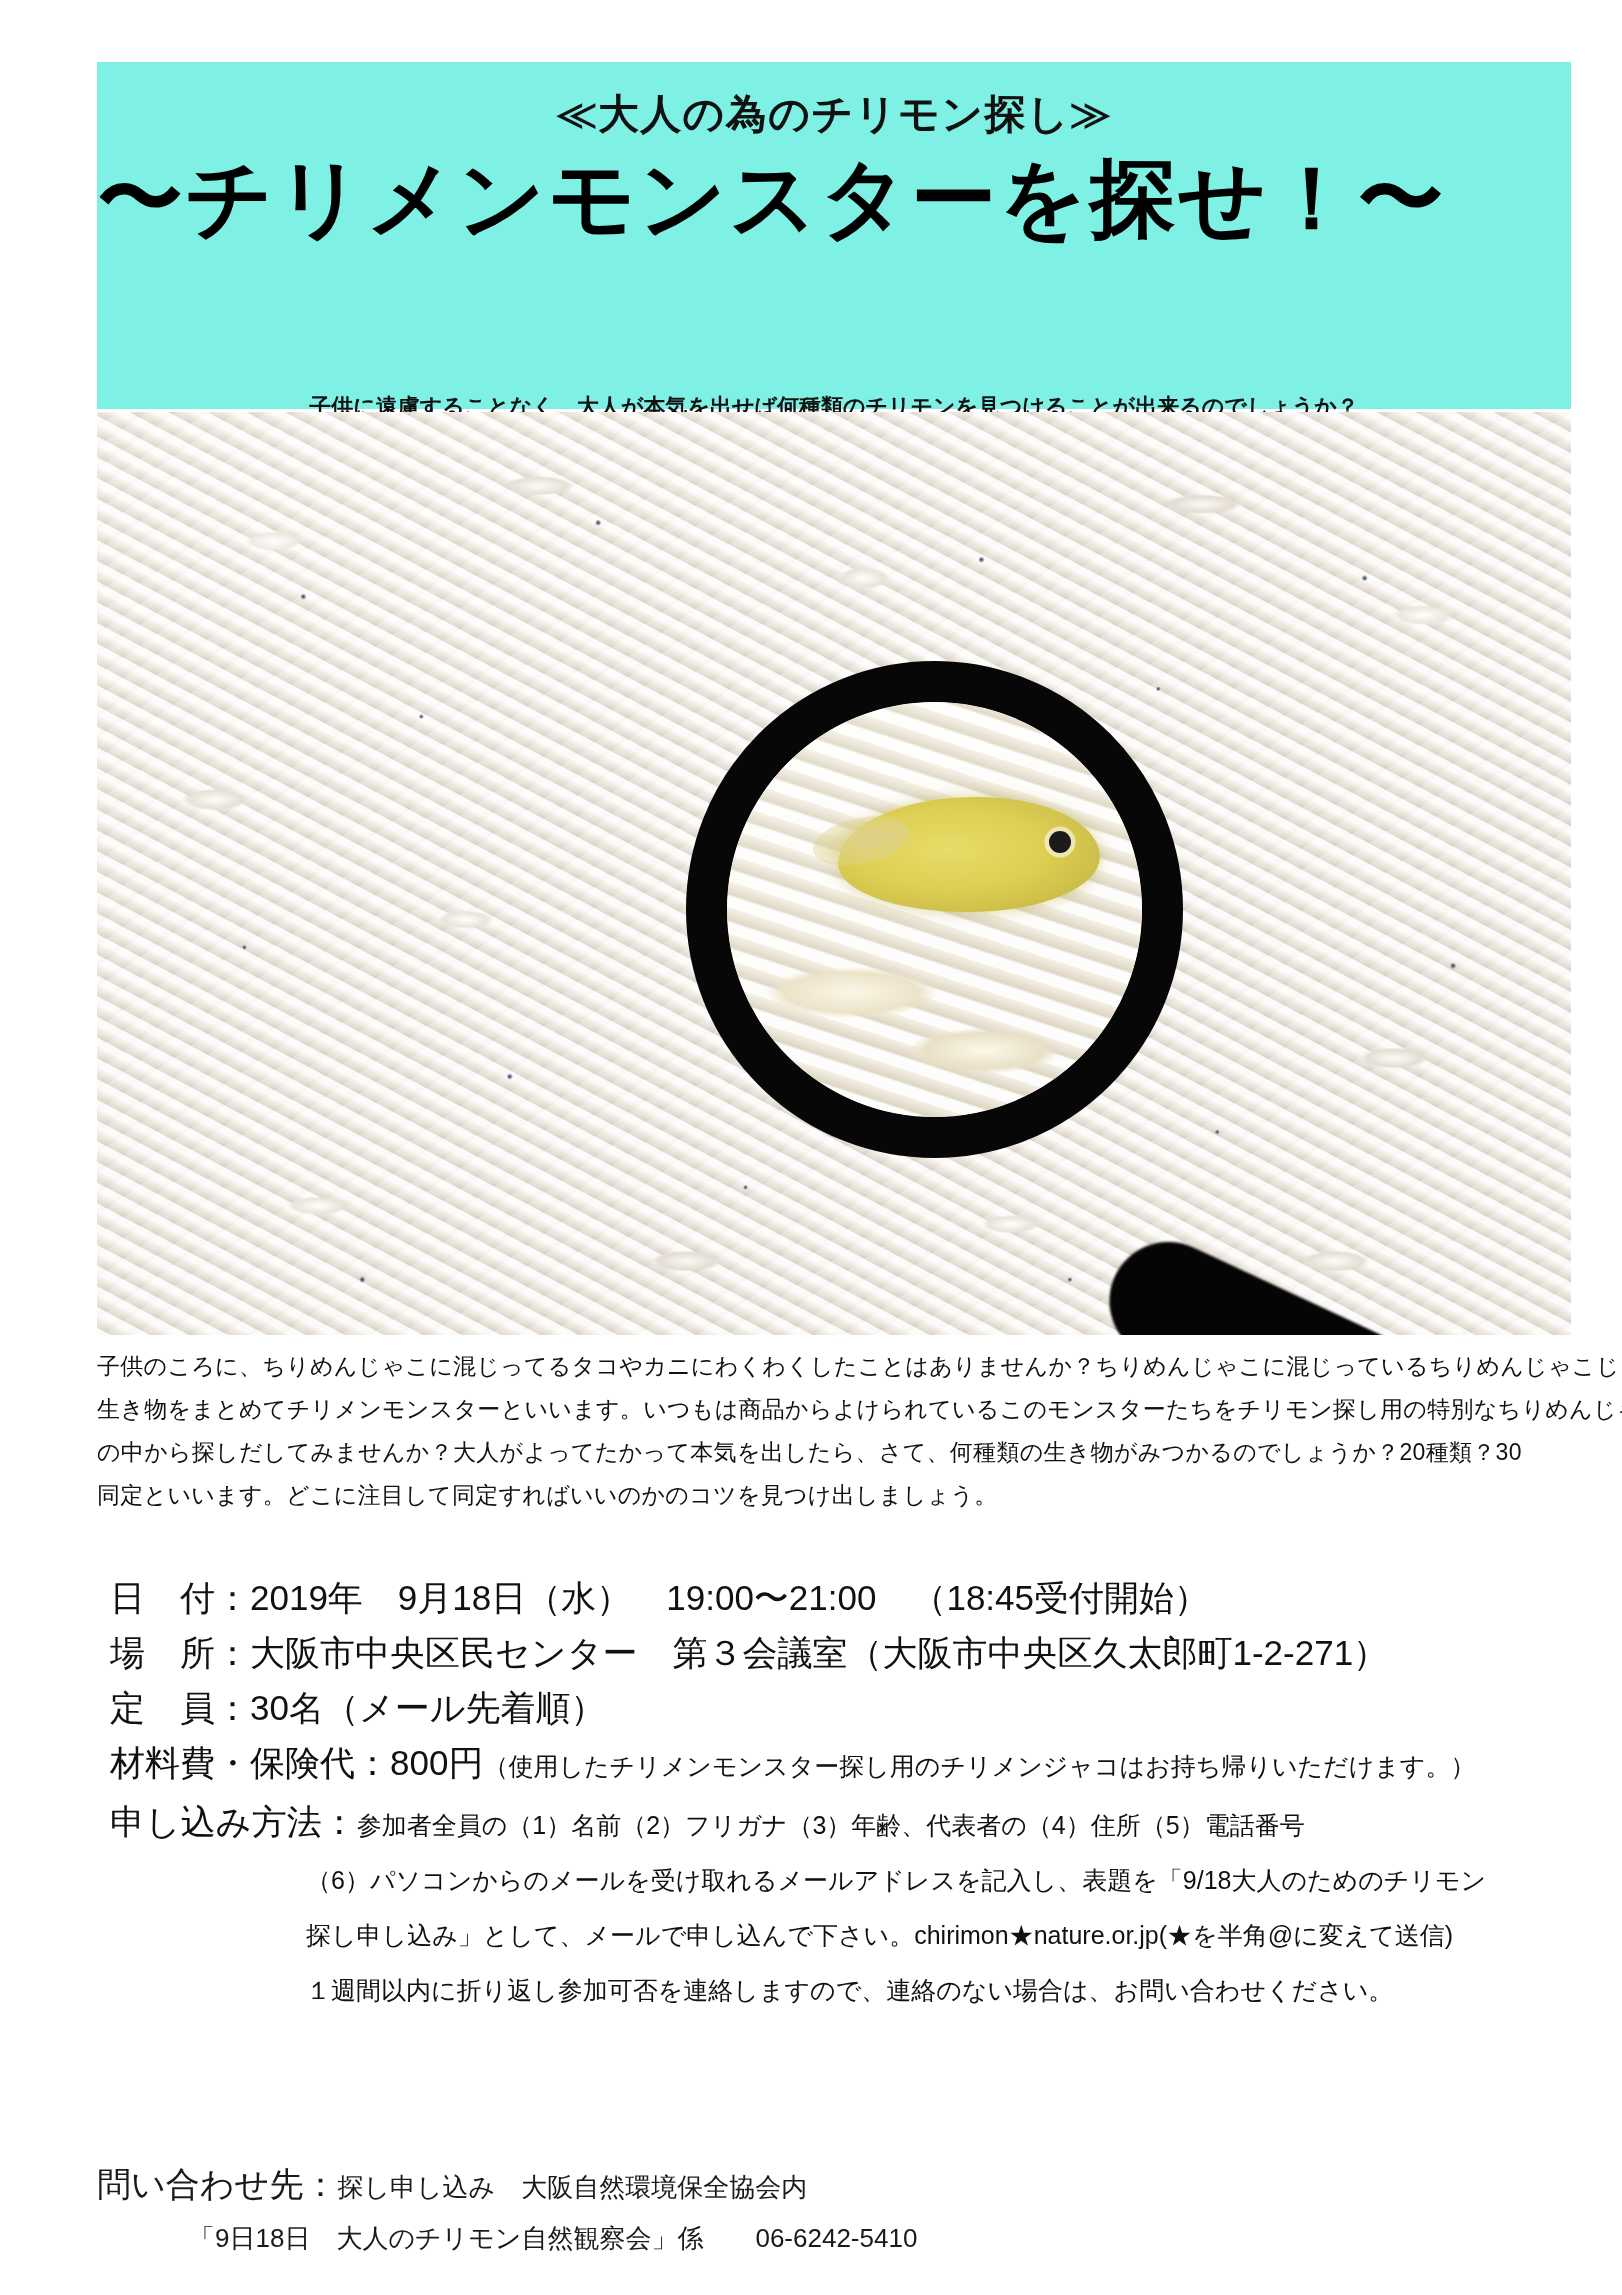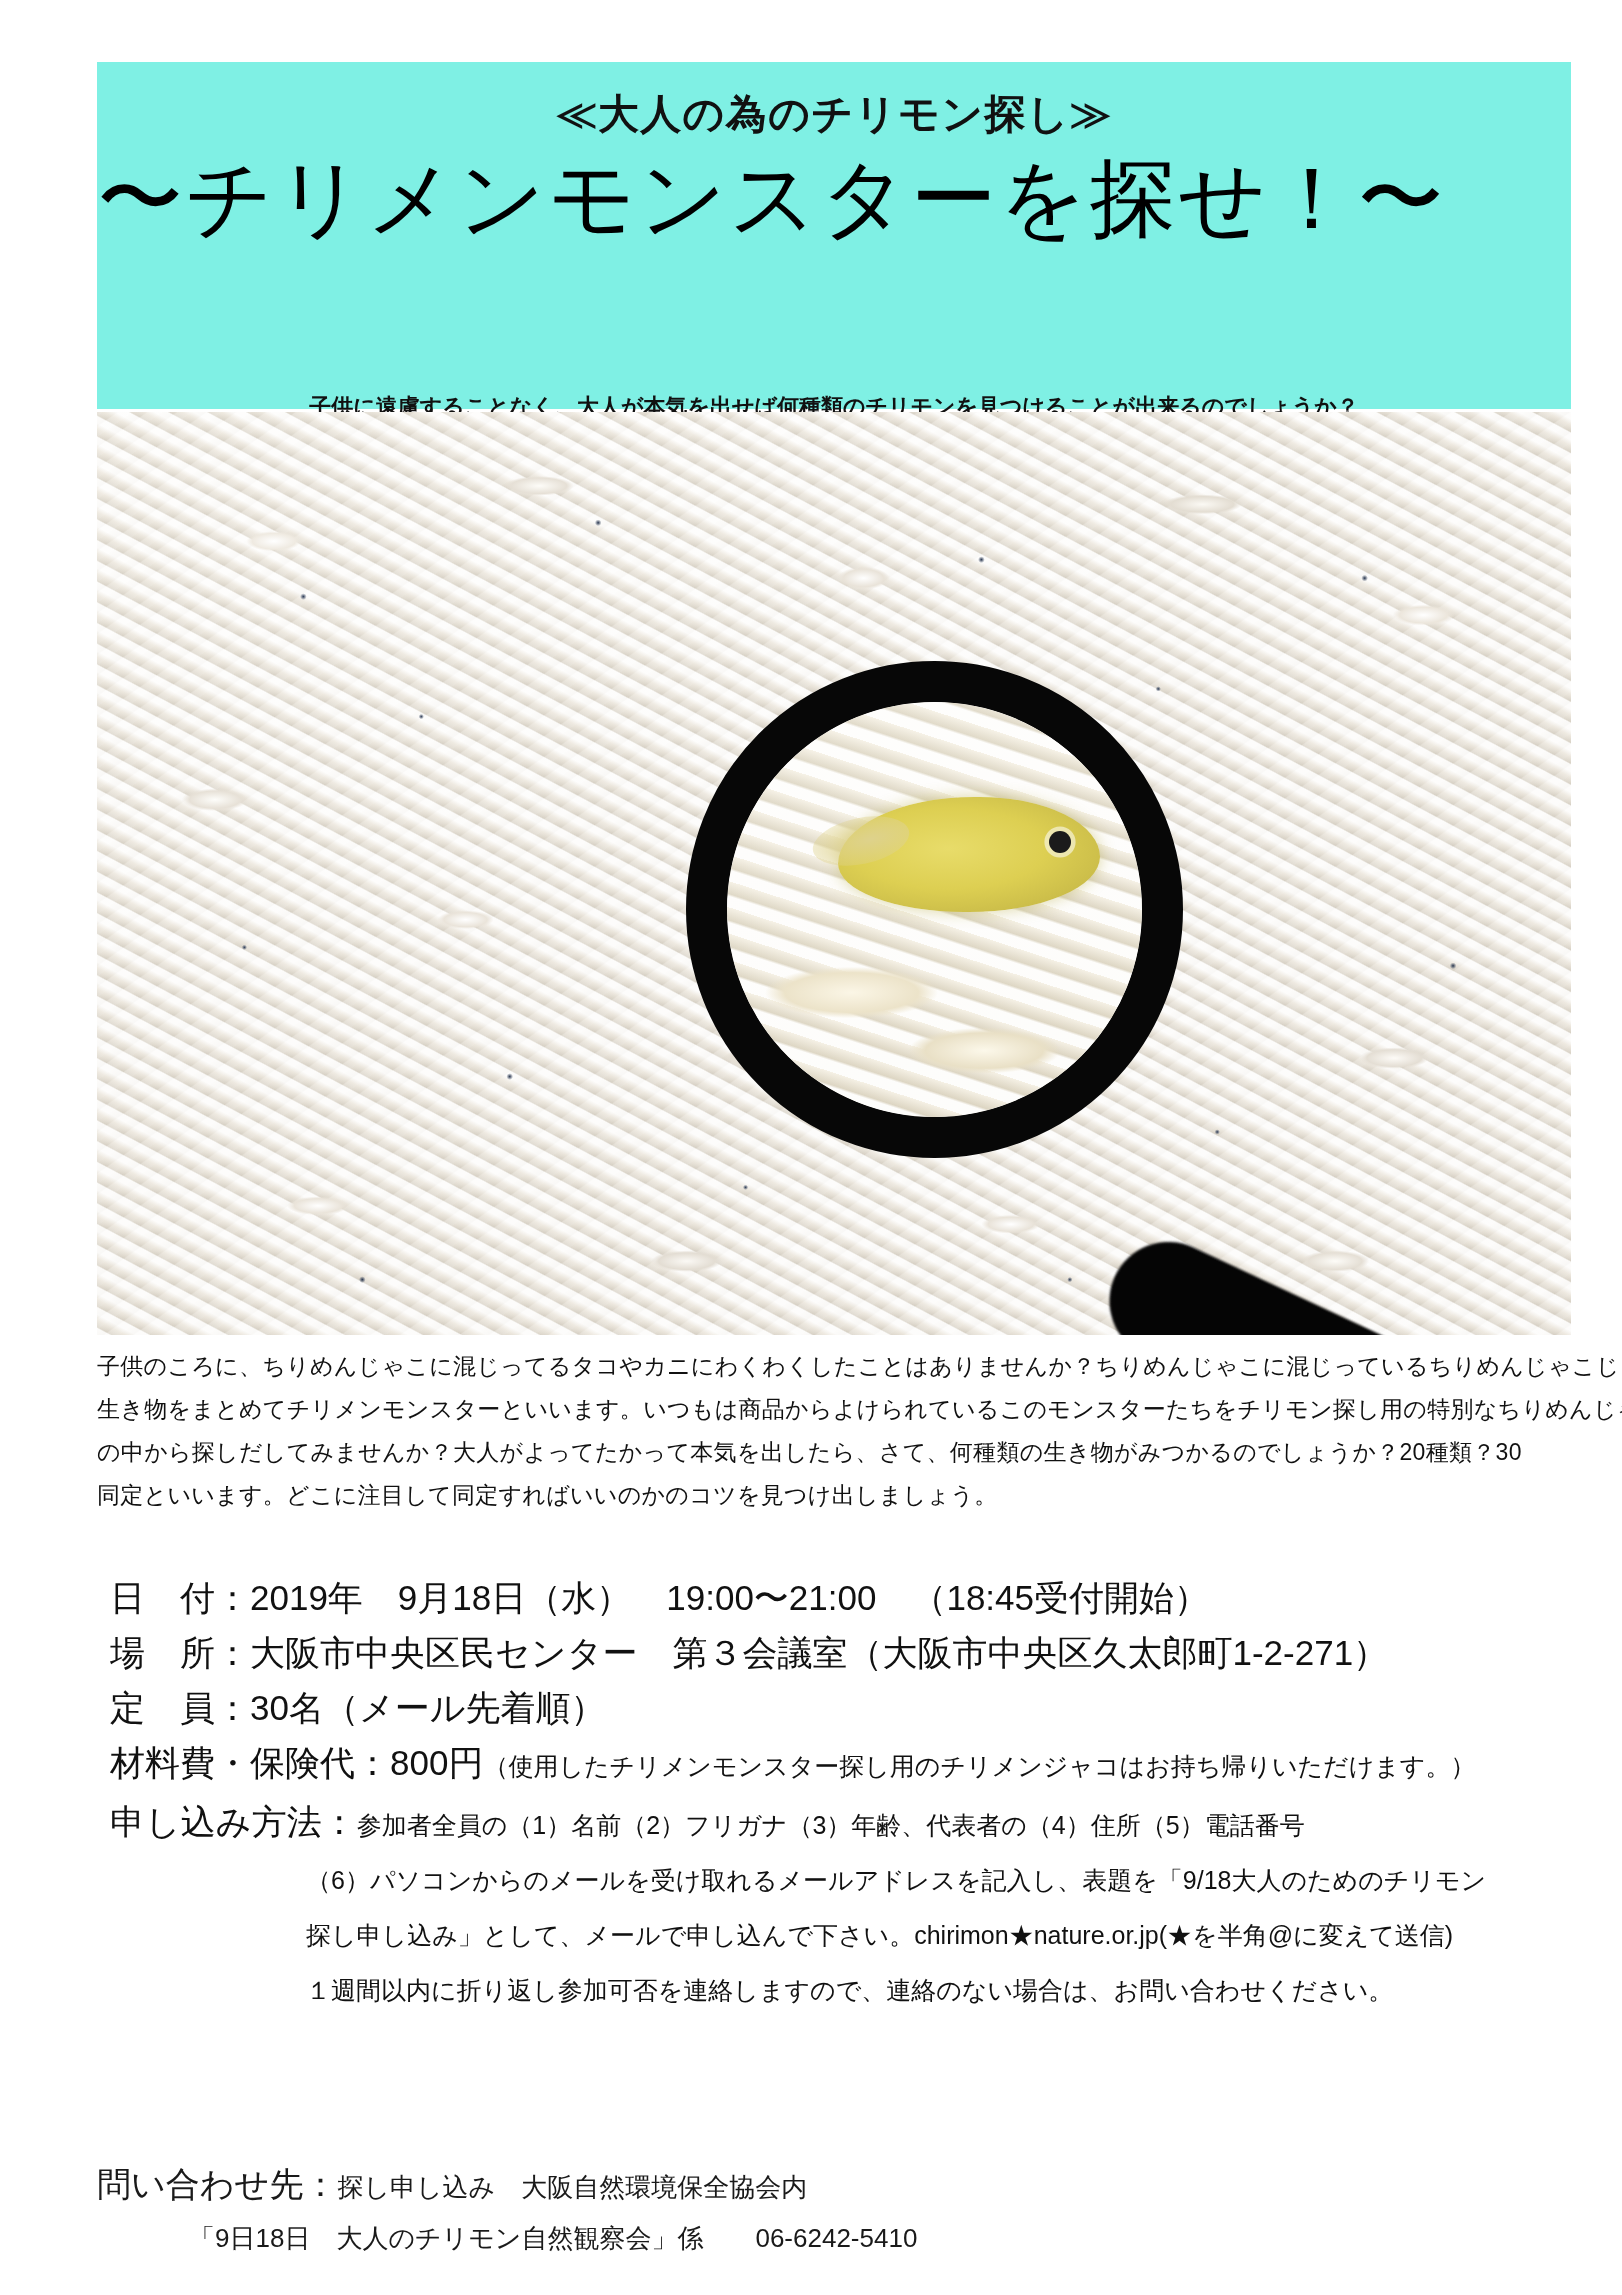--- a/index.html
+++ b/index.html
@@ -45,21 +45,21 @@
     letter-spacing: 1.3px;
     color: #111;
   }
   .header-title {
     position: absolute;
     left: 0;
     top: 79px;
     width: 1298px;
     text-align: center;
     font-size: 86px;
-    font-weight: 400;
+    font-weight: 700;
     letter-spacing: 2.6px;
     color: #000;
     white-space: nowrap;
   }
   .header-sub {
     position: absolute;
     left: 0;
     top: 330px;
     width: 1474px;
     text-align: center;

